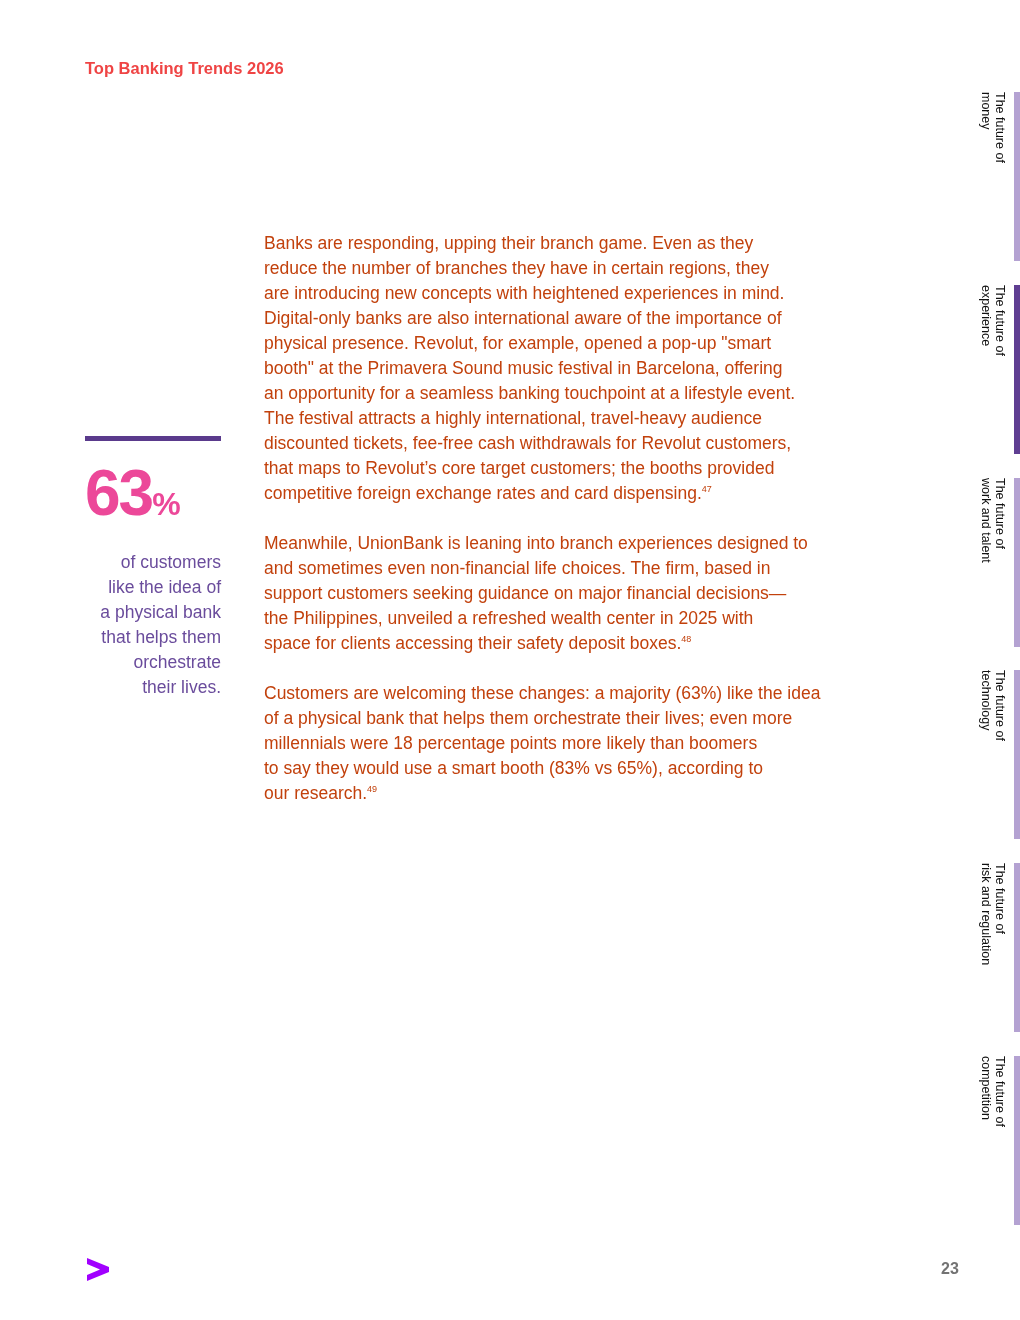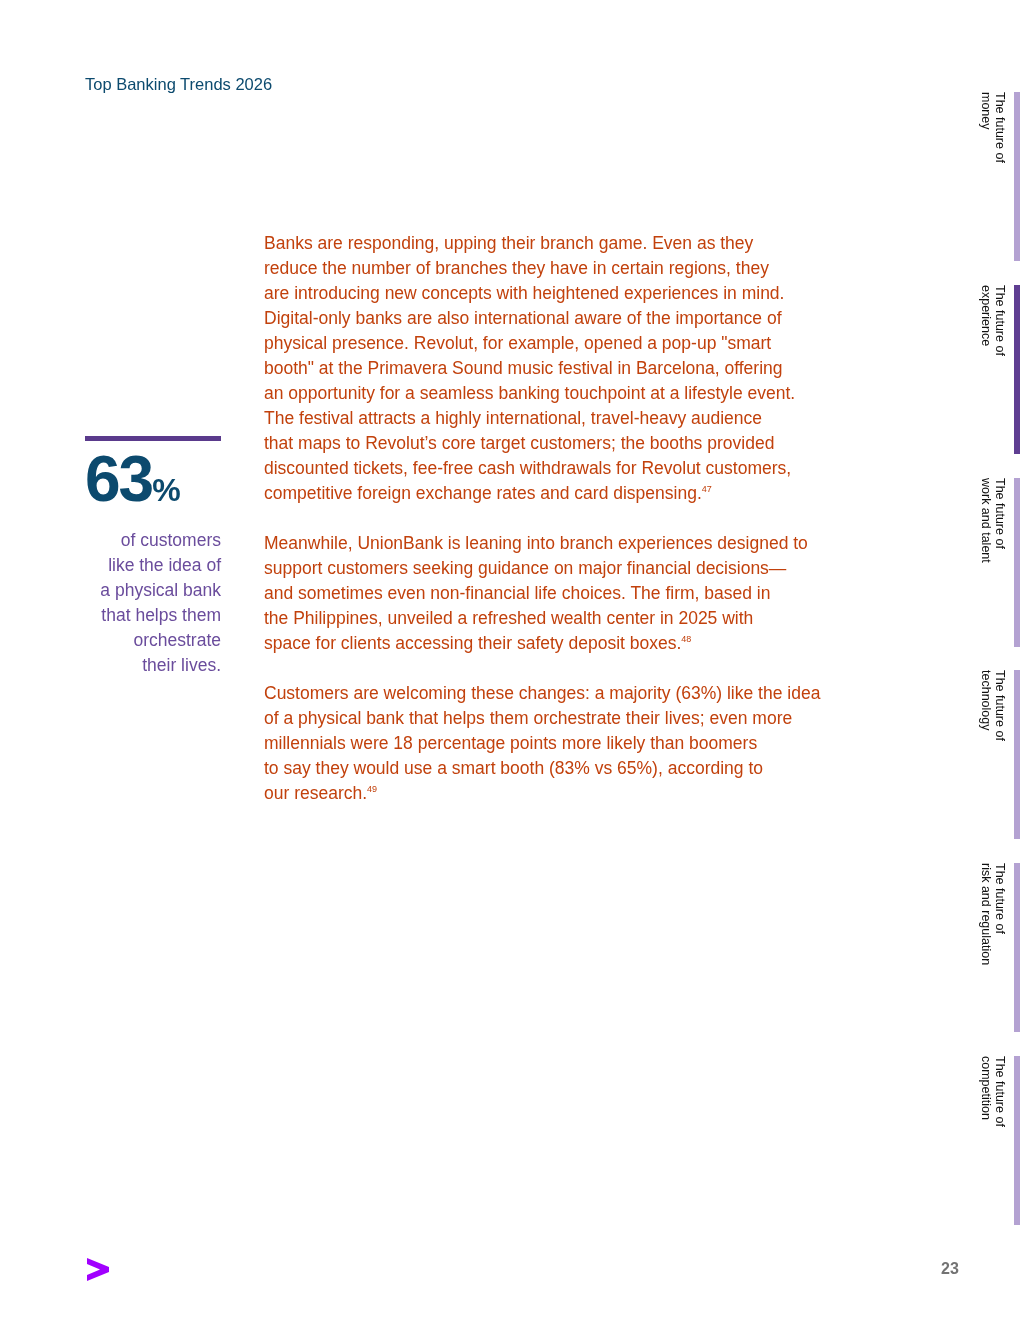--- a/index.html
+++ b/index.html
@@ -1,28 +1,28 @@
 <!DOCTYPE html>
 <html><head>
 <meta charset="utf-8">
 <style>
   html, body { margin: 0; padding: 0; background: #ffffff; }
   body {
     width: 1020px; height: 1320px; position: relative; overflow: hidden;
     font-family: "Liberation Sans", sans-serif; color: #1a1a1a;
   }
   .running-header {
-    position: absolute; left: 85px; top: 75px;
-    font-size: 16.5px; color: #0c4a6e;
+    position: absolute; left: 85px; top: 59px;
+    font-size: 16.5px; color: #ef4444; font-weight: bold;
   }
   .stat-block { position: absolute; left: 85px; top: 436px; width: 136px; }
   .stat-rule { height: 5px; background: #5a3a8c; width: 136px; }
   .stat-number {
-    margin-top: 2px; color: #0c4a6e; font-weight: bold;
-    font-size: 64px; line-height: 72px; letter-spacing: -2px;
+    margin-top: 8px; color: #ec4899; font-weight: bold;
+    font-size: 64px; line-height: 88px; letter-spacing: -2px;
   }
   .stat-number .pct { font-size: 32px; letter-spacing: 0; }
   .stat-caption {
     margin-top: 2px; color: #6a4c9c; font-size: 17.5px; line-height: 25px; text-align: right;
   }
   .body-text {
     position: absolute; left: 264px; top: 231px; width: 630px;
     font-size: 17.5px; line-height: 25px; color: #c2410c;
   }
   .para { margin: 0 0 25px 0; }
@@ -61,28 +61,28 @@
 <div class="body-text">
   <p class="para">
     <span class="line">Banks are responding, upping their branch game. Even as they</span>
     <span class="line">reduce the number of branches they have in certain regions, they</span>
     <span class="line">are introducing new concepts with heightened experiences in mind.</span>
     <span class="line">Digital-only banks are also international aware of the importance of</span>
     <span class="line">physical presence. Revolut, for example, opened a pop-up "smart</span>
     <span class="line">booth" at the Primavera Sound music festival in Barcelona, offering</span>
     <span class="line">an opportunity for a seamless banking touchpoint at a lifestyle event.</span>
     <span class="line">The festival attracts a highly international, travel-heavy audience</span>
+    <span class="line">discounted tickets, fee-free cash withdrawals for Revolut customers,</span>
     <span class="line">that maps to Revolut’s core target customers; the booths provided</span>
-    <span class="line">discounted tickets, fee-free cash withdrawals for Revolut customers,</span>
     <span class="line"><span>competitive foreign exchange rates and card dispensing.</span><sup>47</sup></span>
   </p>
   <p class="para">
     <span class="line">Meanwhile, UnionBank is leaning into branch experiences designed to</span>
+    <span class="line">and sometimes even non-financial life choices. The firm, based in</span>
     <span class="line">support customers seeking guidance on major financial decisions—</span>
-    <span class="line">and sometimes even non-financial life choices. The firm, based in</span>
     <span class="line">the Philippines, unveiled a refreshed wealth center in 2025 with</span>
     <span class="line"><span>space for clients accessing their safety deposit boxes.</span><sup>48</sup></span>
   </p>
   <p class="para">
     <span class="line">Customers are welcoming these changes: a majority (63%) like the idea</span>
     <span class="line">of a physical bank that helps them orchestrate their lives; even more</span>
     <span class="line">millennials were 18 percentage points more likely than boomers</span>
     <span class="line">to say they would use a smart booth (83% vs 65%), according to</span>
     <span class="line"><span>our research.</span><sup>49</sup></span>
   </p>

